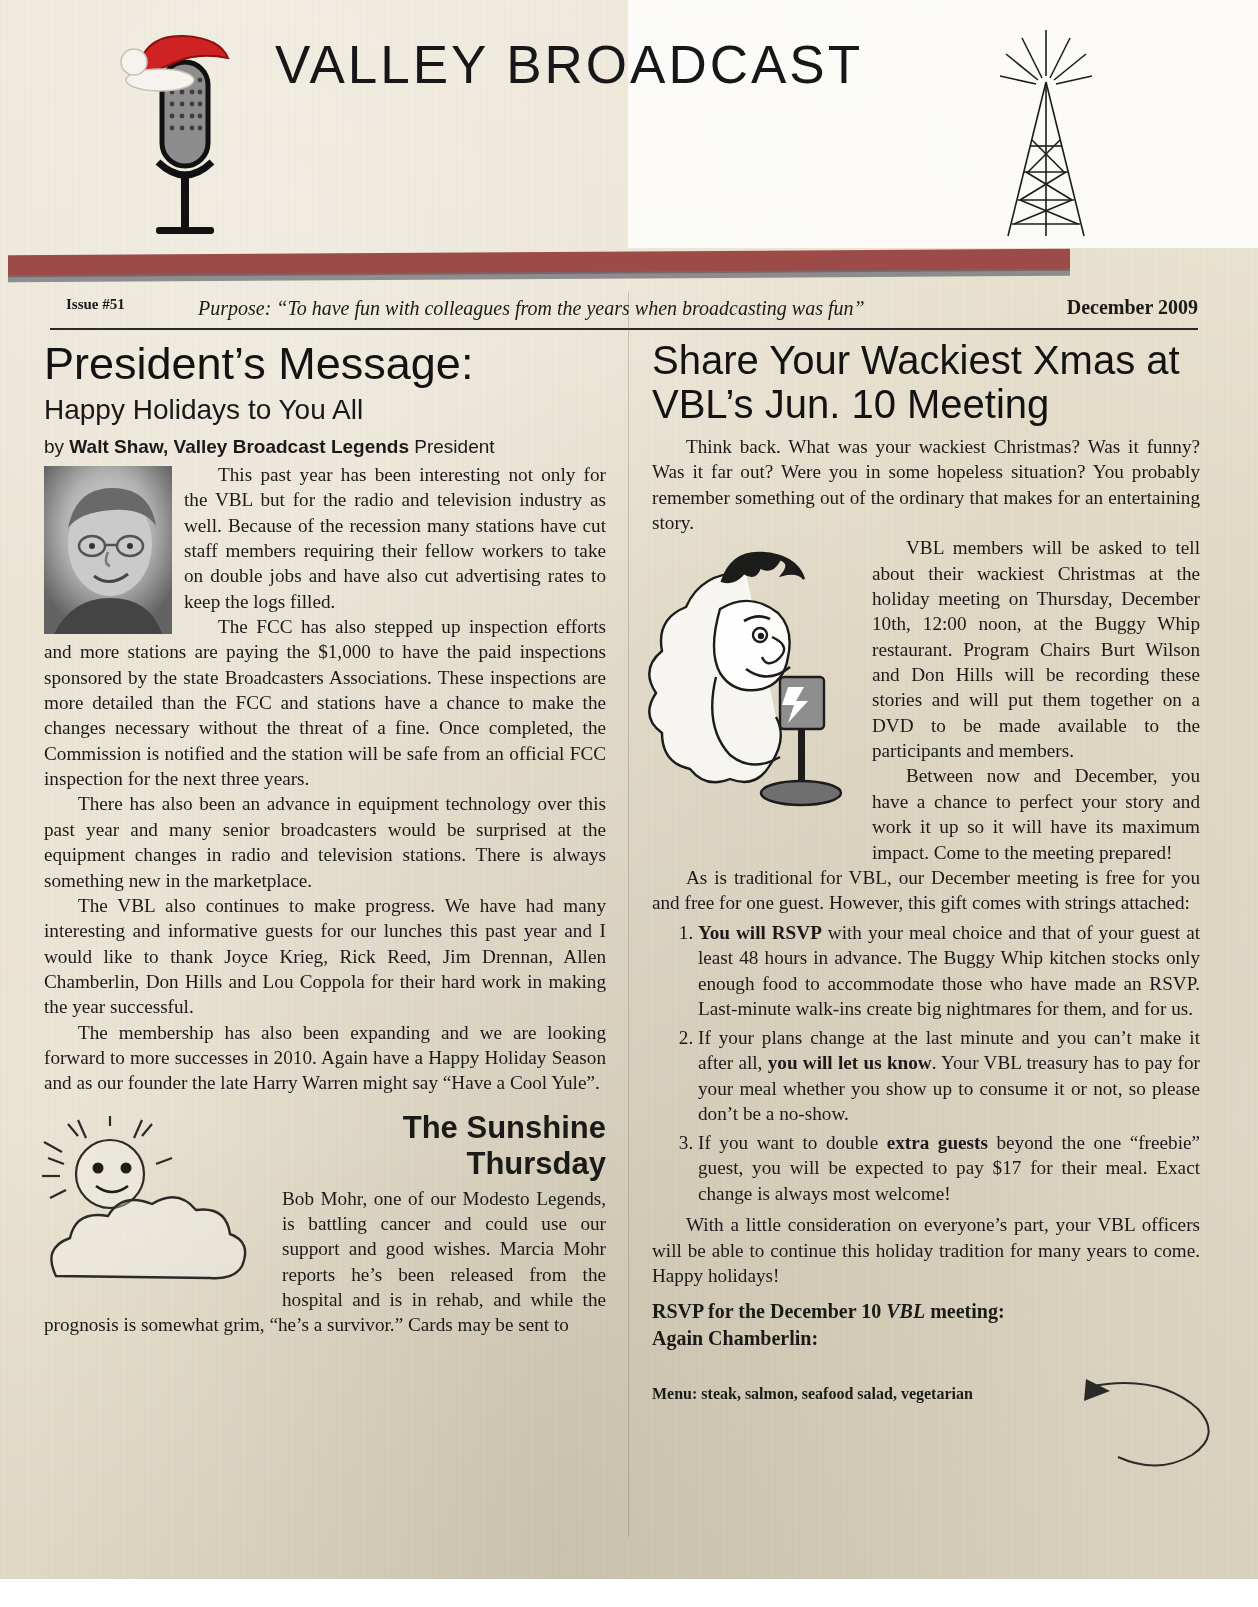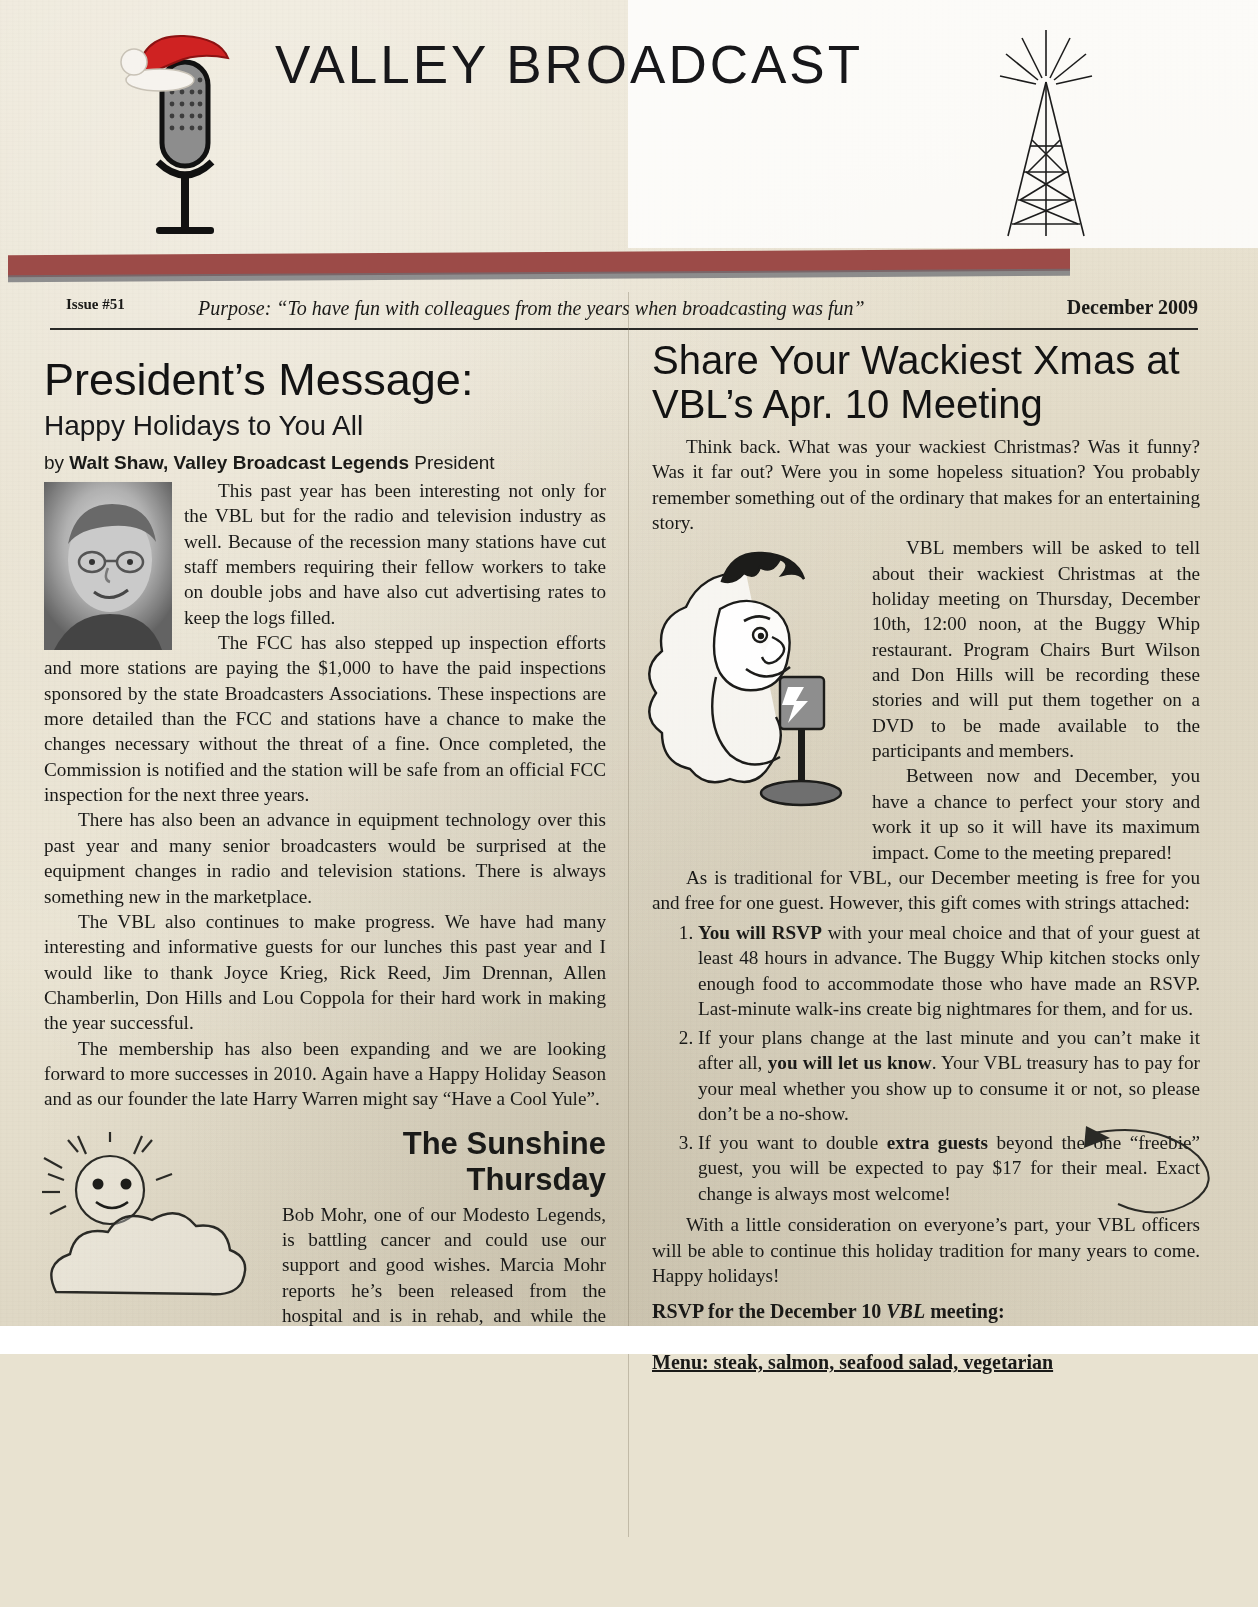--- a/index.html
+++ b/index.html
@@ -31,21 +31,21 @@
     inset: 0;
     opacity: 0.30;
     pointer-events: none;
     background-image:
       repeating-linear-gradient(0deg, rgba(0,0,0,0.035) 0px, rgba(0,0,0,0) 2px, rgba(0,0,0,0) 4px),
       repeating-linear-gradient(90deg, rgba(0,0,0,0.03) 0px, rgba(0,0,0,0) 3px, rgba(0,0,0,0) 6px);
   }
   .page {
     position: relative;
     width: 1258px;
-    height: 1354px;
+    height: 1607px;
   }
 
   
   .masthead {
     position: absolute;
     left: 0; top: 0;
     width: 1258px;
     height: 248px;
   }
   .masthead-whitebox {
@@ -140,21 +140,21 @@
     position: absolute;
     left: 628px; top: 292px;
     width: 1px; height: 1245px;
     background: rgba(120,112,92,0.35);
   }
 
   h1.headline {
     font-family: "Liberation Sans", sans-serif;
     font-weight: 400;
     font-size: 45px;
-    margin: 16px 0 2px 0;
+    margin: 0 0 2px 0;
     letter-spacing: 0px;
     color: #131313;
   }
   h2.subhead {
     font-family: "Liberation Sans", sans-serif;
     font-weight: 400;
     font-size: 28px;
     margin: 4px 0 10px 0;
     color: #18181a;
   }
@@ -211,22 +211,22 @@
 
   .rsvp {
     font-weight: 700;
     font-size: 20px;
     line-height: 1.32;
     margin-top: 10px;
   }
   .rsvp i { font-style: italic; }
   .menu {
     font-weight: 700;
-    font-size: 20px;
-    text-decoration: underline;
+    font-size: 16px;
+    margin-top: 34px;
   }
 
   .santa-wrap {
     float: left;
     width: 214px;
     height: 320px;
     margin: 2px 10px 0 -4px;
     shape-outside: inset(0);
   }
   .sunshine-wrap {
@@ -397,21 +397,21 @@
         <circle cx="88" cy="52" r="5.5" fill="#1d1d1a"></circle>
         <path d="M58 70 q16 12 32 0" stroke="#1d1d1a" stroke-width="2.6" fill="none"></path>
         <path d="M18 160 q-14 -28 14 -38 q6 -28 38 -22 q14 -24 44 -12 q26 -16 44 6 q30 -4 34 24 q22 8 12 32 q-8 14 -32 12 z" fill="#ffffff" fill-opacity="0.30" stroke="#2a2a26" stroke-width="2.4"></path>
       </svg>
     </div>
     <h2 class="sun-head">The Sunshine Thursday</h2>
     <p class="body noindent" style="text-align:justify">Bob Mohr, one of our Modesto Legends, is battling cancer and could use our support and good wishes. Marcia Mohr reports he’s been released from the hospital and is in rehab, and while the prognosis is somewhat grim, “he’s a survivor.” Cards may be sent to</p>
   </div>
 
   <div class="col col-right">
-    <h1 class="rh-head">Share Your Wackiest Xmas at VBL’s Apr. 10 Meeting</h1>
+    <h1 class="rh-head">Share Your Wackiest Xmas at VBL’s Jun. 10 Meeting</h1>
 
     <p class="body">Think back. What was your wackiest Christmas? Was it funny? Was it far out? Were you in some hopeless situation? You probably remember something out of the ordinary that makes for an entertaining story.</p>
 
     <div class="santa-wrap">
       <svg width="214" height="320" viewBox="0 0 214 320">
         <g fill="none" stroke="#1c1c1a" stroke-width="2.4">
 
           <path d="M98 36 q-44 -2 -60 34 q-30 12 -24 44 q-22 18 -6 42 q-16 24 6 40 q0 30 28 36 q16 20 40 10 q26 10 40 -14 q18 -26 6 -48" fill="#ffffff" fill-opacity="0.75"></path>
 
           <path d="M72 72 q30 -18 58 4 q16 16 10 44 q-4 26 -26 32 q-28 6 -42 -16 q-12 -22 0 -64z" fill="#ffffff" fill-opacity="0.9"></path>

